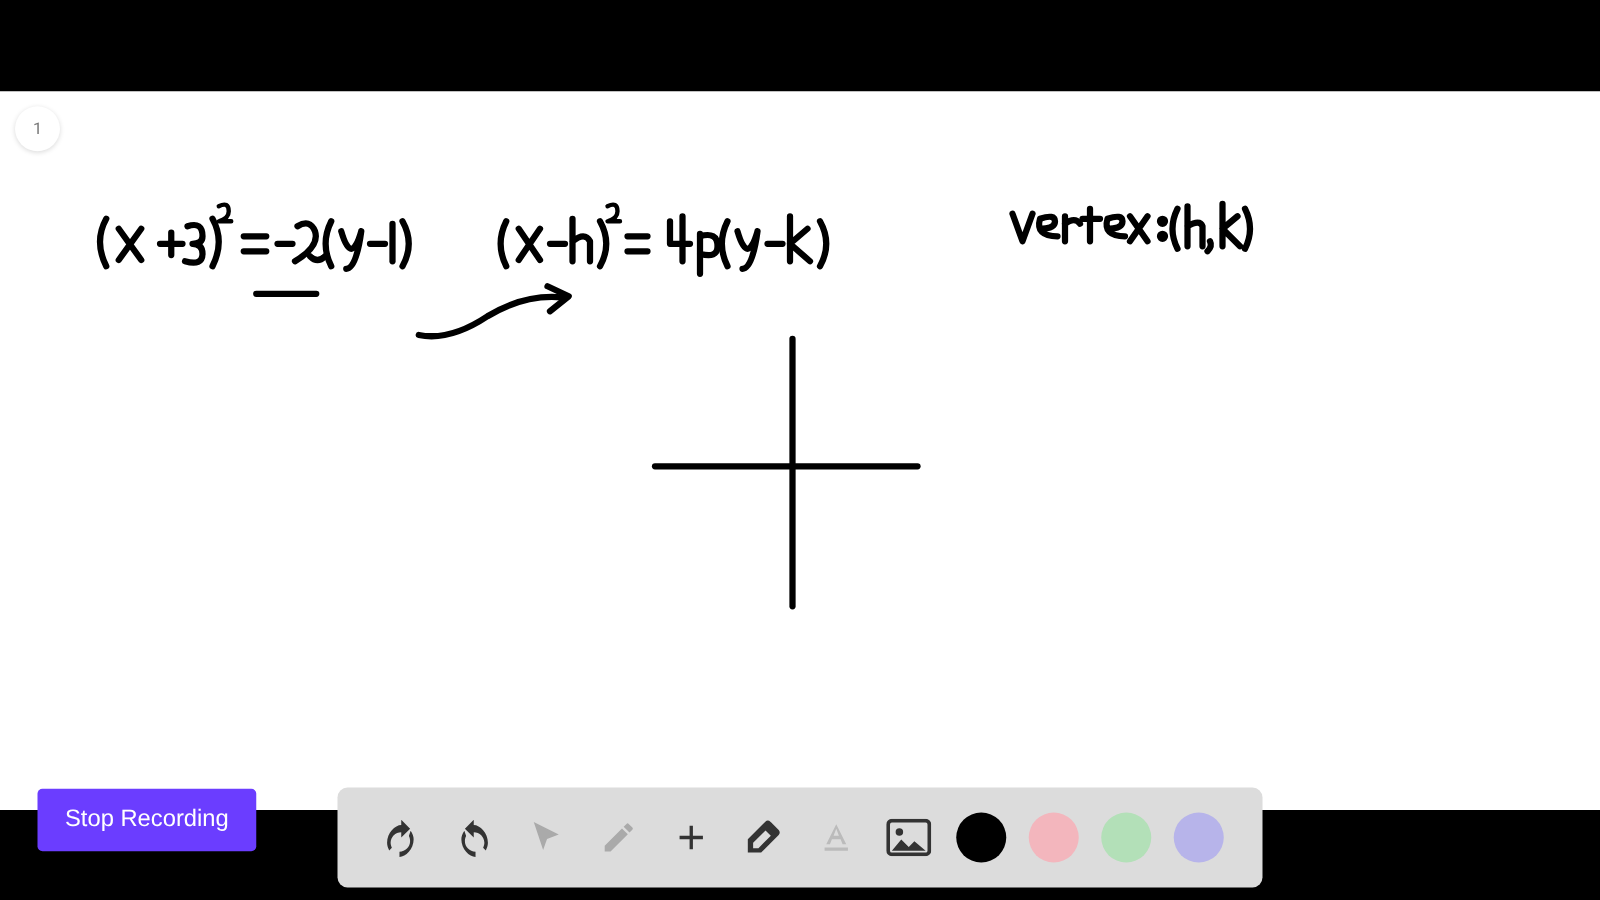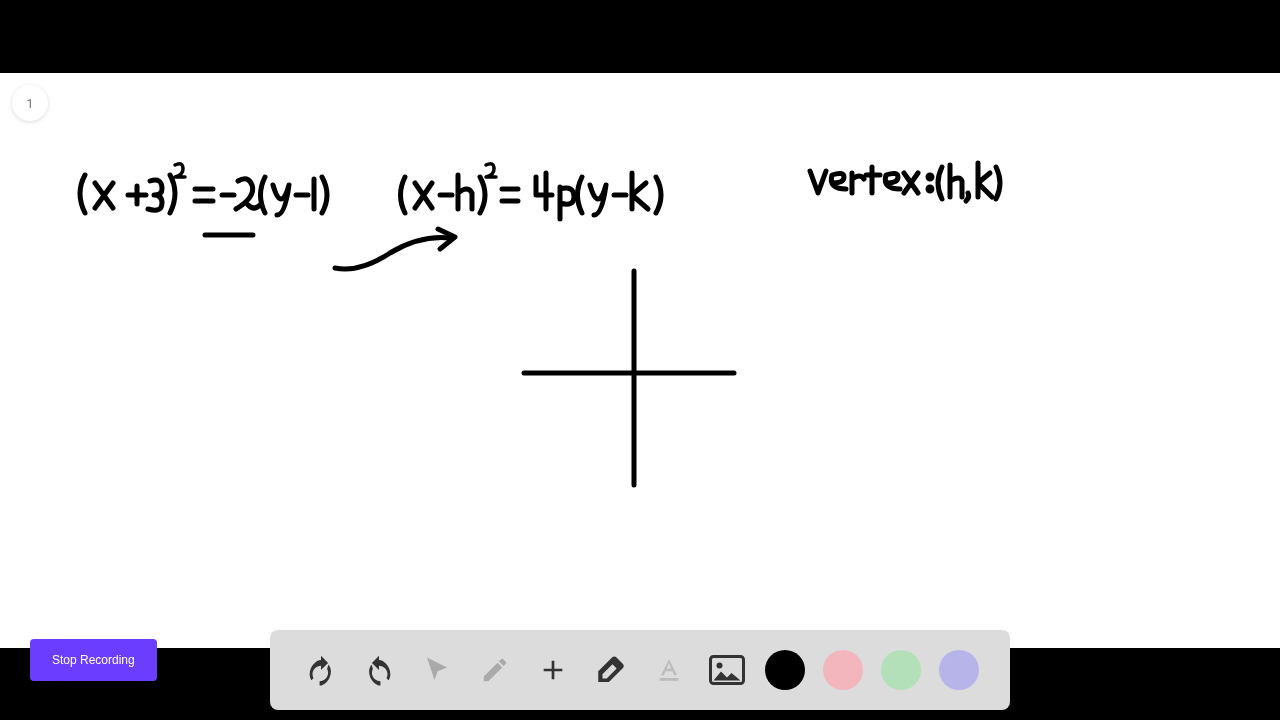--- a/index.html
+++ b/index.html
@@ -40,21 +40,21 @@
     left: 0;
   }
   .stop-btn {
     position: absolute;
     left: 30px;
     bottom: 39px;
     background: #6b3dff;
     color: #fff;
     border: none;
     padding: 14px 22px;
-    font-size: 12px;
+    font-size: 19px;
     border-radius: 4px;
     cursor: pointer;
   }
   .toolbar {
     position: absolute;
     left: 270px;
     bottom: 10px;
     width: 740px;
     height: 80px;
     background: #dcdcdc;

